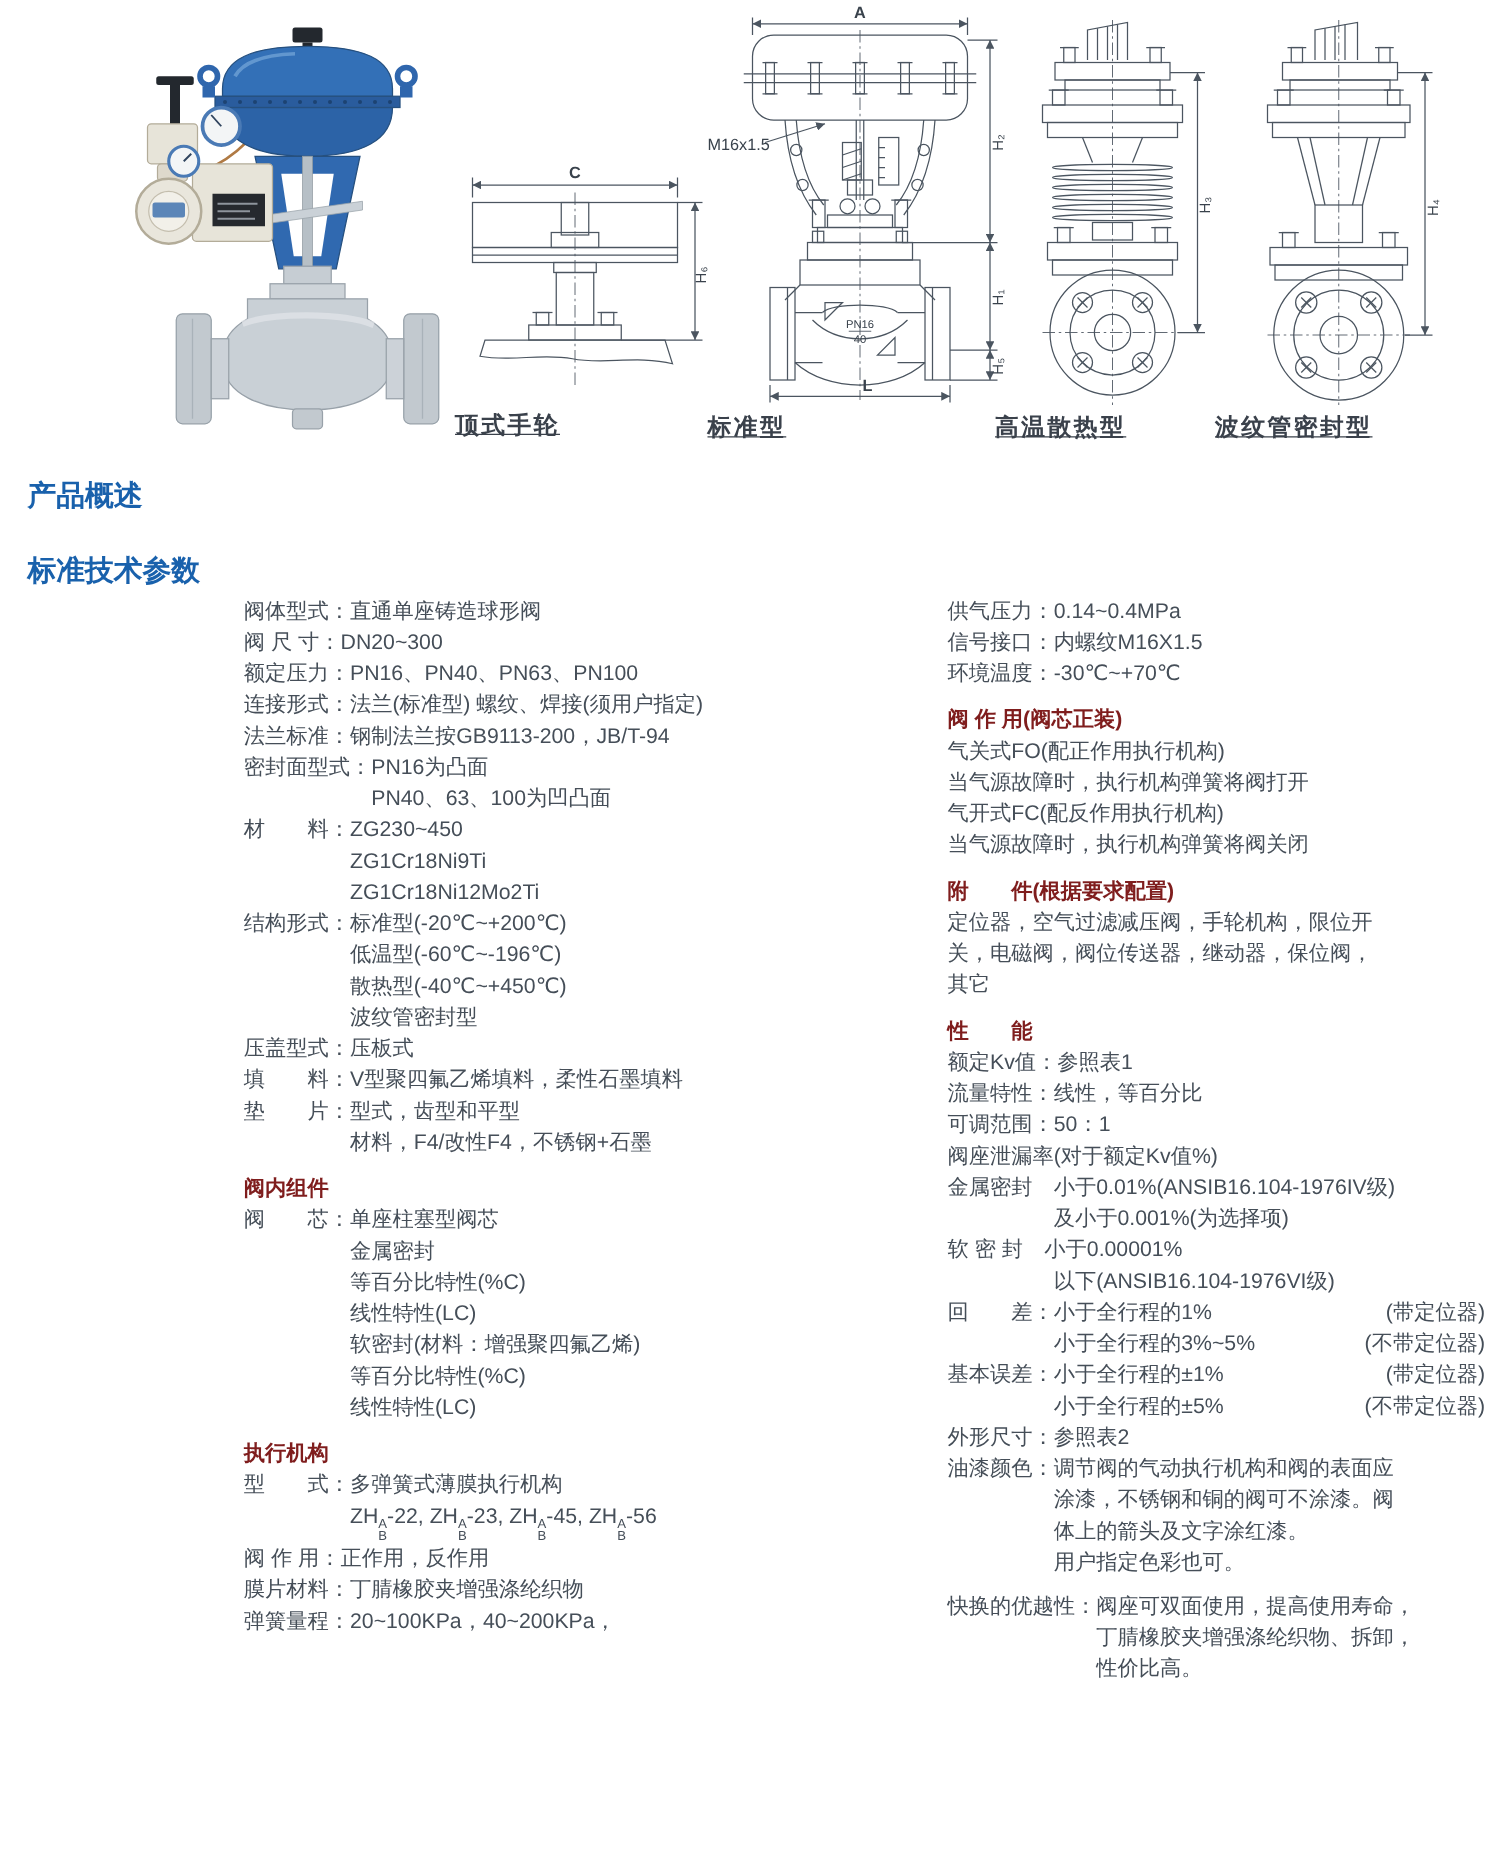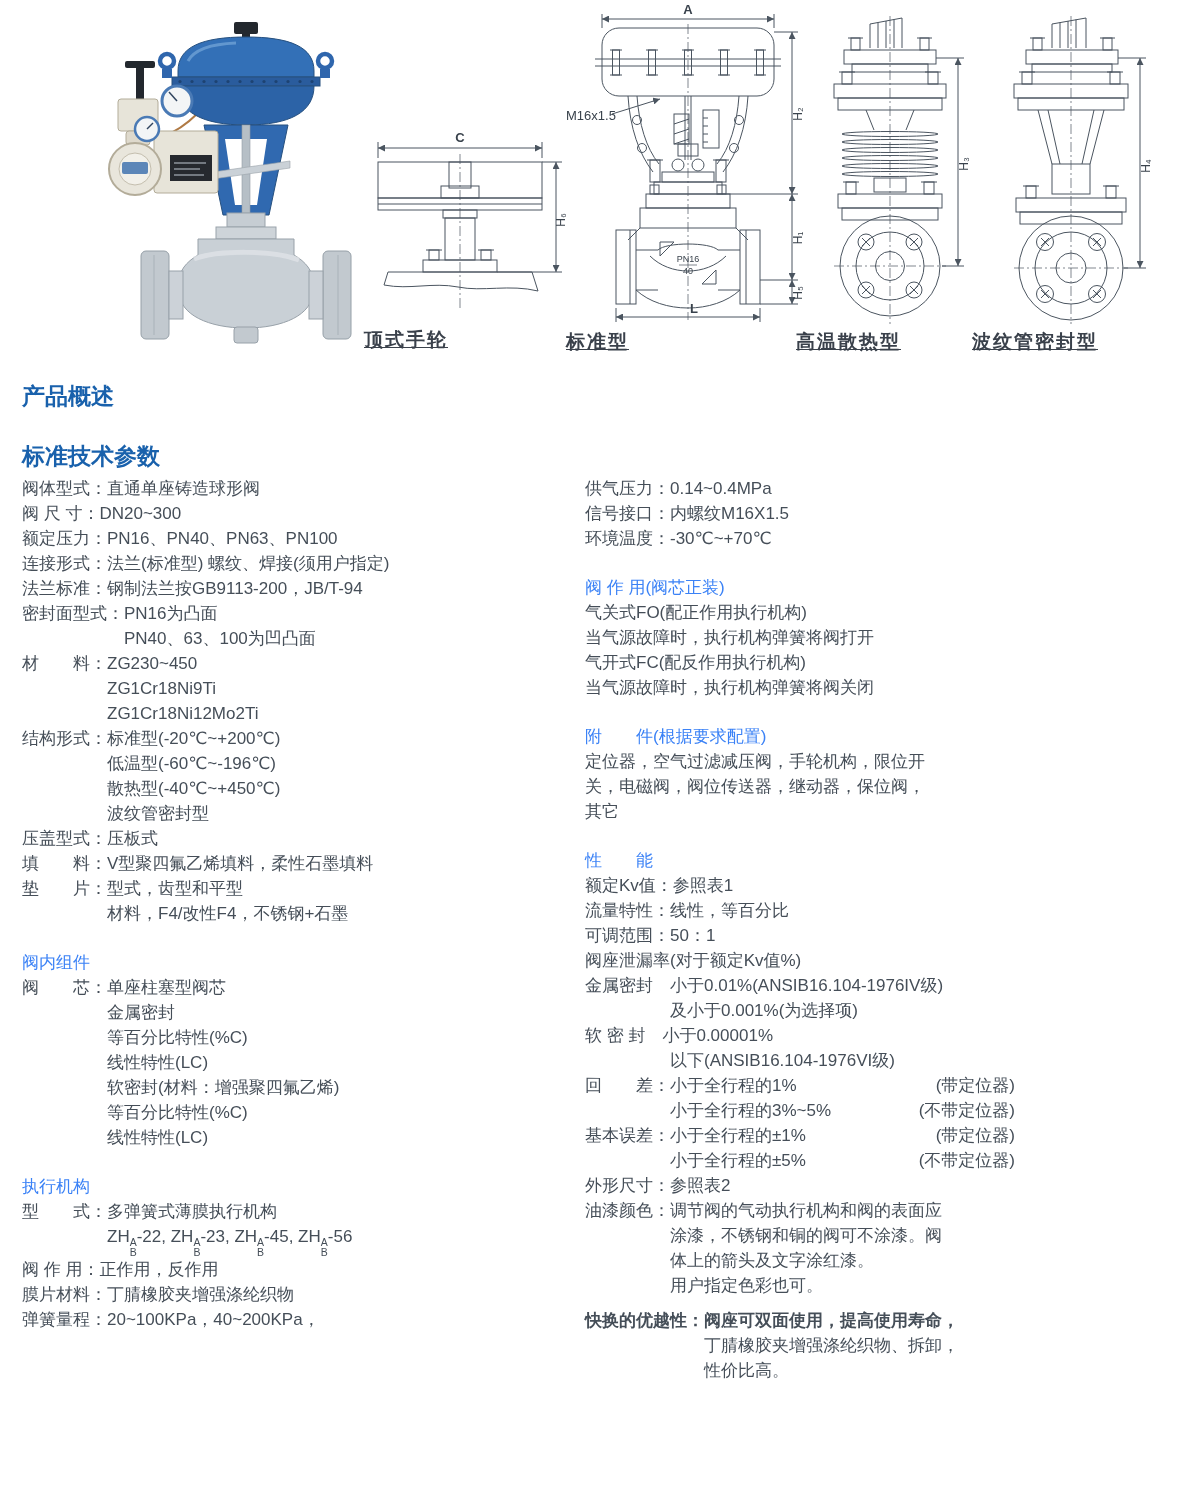--- a/index.html
+++ b/index.html
@@ -30,27 +30,27 @@
   
   h2.sec{
     font-size:23px;font-weight:bold;color:#1961ac;
     margin:14px 0 6px 22px;line-height:28px;
   }
   h2.sec2{margin-top:32px;}
   p.overview{
     margin:0 22px;font-size:17px;line-height:27px;color:#3a4760;
     text-align:justify;text-indent:2em;
   }
-  .cols{display:flex;padding:0 12px 0 22px;margin-top:6px;}
+  .cols{display:flex;padding:0 12px 0 22px;margin-top:6px;justify-content:flex-end;}
   .colL{width:548px;flex:none;}
   .colR{width:430px;flex:none;margin-left:15px;}
   .line{display:flex;line-height:25px;font-size:17px;white-space:pre;color:#454e58;}
   .line .n{margin-left:auto;}
-  .line.sub{font-weight:normal;color:#3b82f6;margin-top:24px;}
-  .line.gap{margin-top:10px;font-weight:bold;}
+  .line.sub{font-weight:bold;color:#7f1d1d;margin-top:12px;}
+  .line.gap{margin-top:10px;}
   .stk{display:inline-flex;flex-direction:column;text-align:center;
        font-size:10.5px;line-height:9.5px;vertical-align:-4px;}
 </style>
 </head>
 <body>
 
 <div class="figures">
 
   <svg class="photo" viewBox="0 0 292 334">
 

